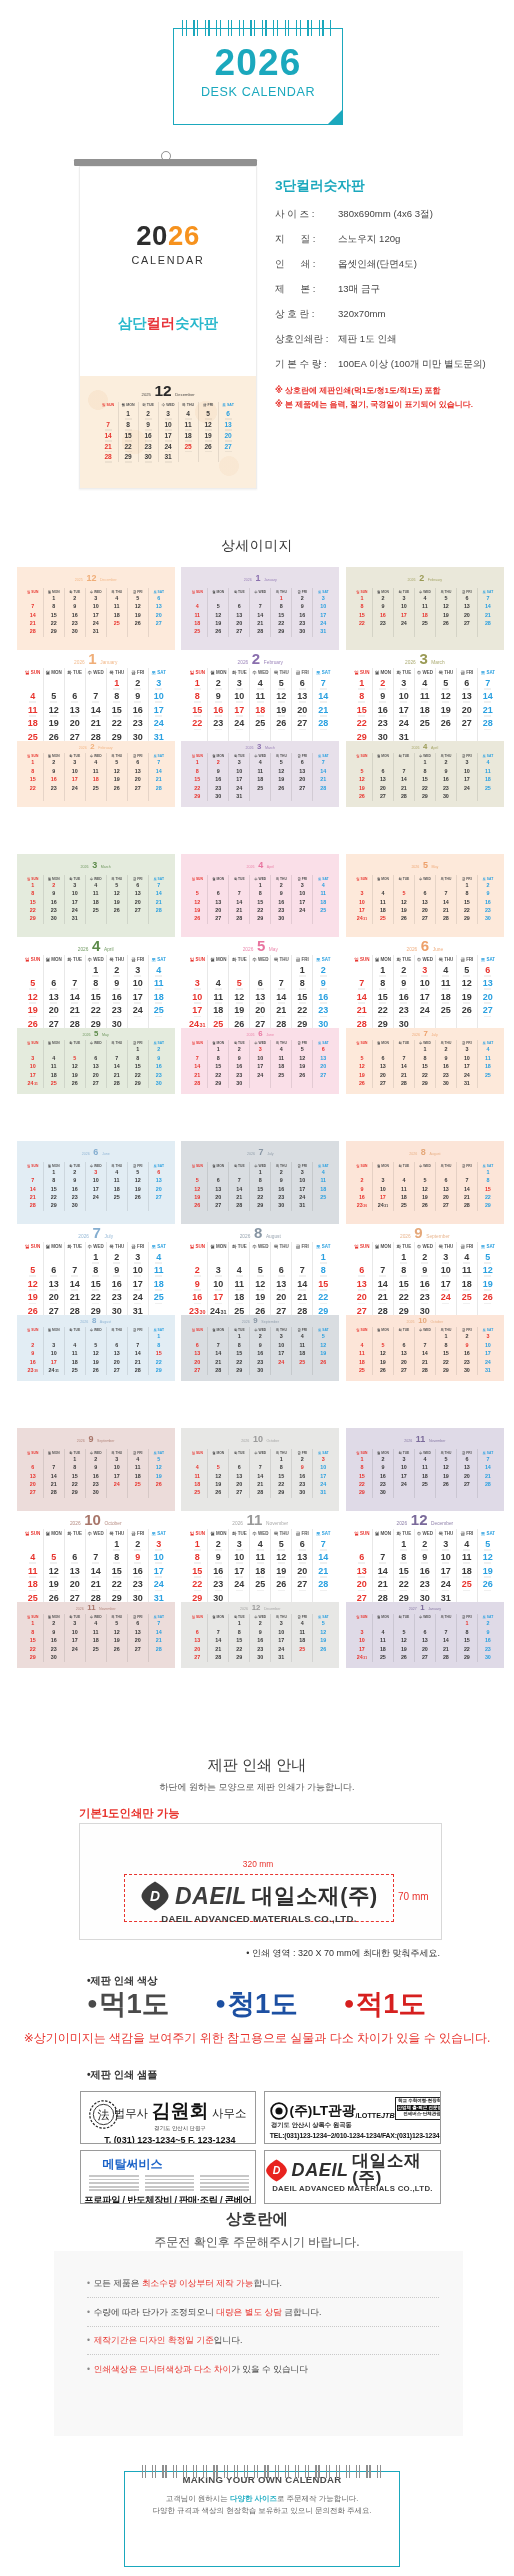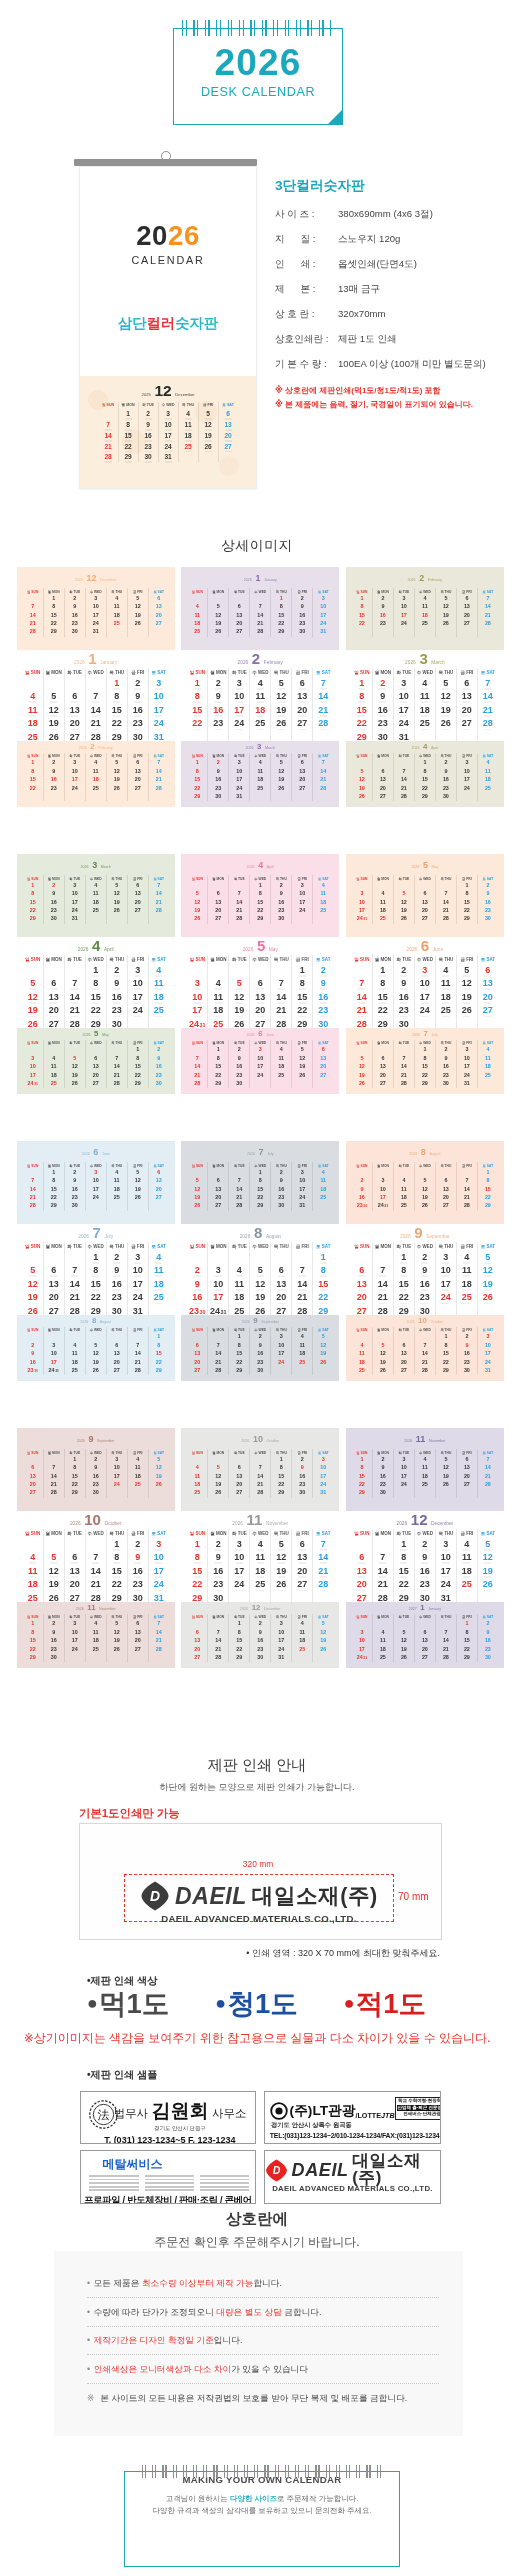--- a/index.html
+++ b/index.html
@@ -2570,24 +2570,23 @@
   <div class="daeilSub">DAEIL ADVANCED MATERIALS CO.,LTD.</div>
 </div>
 
 <div class="abs ctr" id="ckTitle">상호란에</div>
 <div class="abs ctr" id="ckSub">주문전 확인후 주문해주시기 바랍니다.</div>
 <div class="abs" id="ckBox">
     <div class="ckItem"><span class="bu">•</span><span>모든 제품은 </span><span class="rd">최소수량 이상부터 제작 가능</span><span>합니다.</span></div>
     <div class="ckItem"><span class="bu">•</span><span>수량에 따라 단가가 조정되오니 </span><span class="rd">대량은 별도 상담</span><span> 금합니다.</span></div>
     <div class="ckItem"><span class="bu">•</span><span class="rd">제작기간은 디자인 확정일 기준</span><span>입니다.</span></div>
     <div class="ckItem"><span class="bu">•</span><span class="rd">인쇄색상은 모니터색상과 다소 차이</span><span>가 있을 수 있습니다</span></div>
-    <div class="ckItem"><span class="bu">※</span><span> 본 사이트의 모든 내용은 저작권법의 보호를 받아 무단 복제 및 배포를 금합니다.</span></div>
   </div>
 
 <div class="abs ctr" id="footerCard">
   <div class="spiral"></div>
   <div id="ftEn">MAKING YOUR OWN CALENDAR</div>
   <div id="ftBody">
       <div><span>고객님이 원하시는 </span><span class="tl">다양한 사이즈</span><span>로 주문제작 가능합니다.</span></div>
-      <div><span>다양한 규격과 색상의 삼각대를 보유하고 있으니 문의전화 주세요.</span></div>
+      <div><span>다양한 규격과 색상의 현장학습 보유하고 있으니 문의전화 주세요.</span></div>
     </div>
 </div>
 
 
 </body></html>

